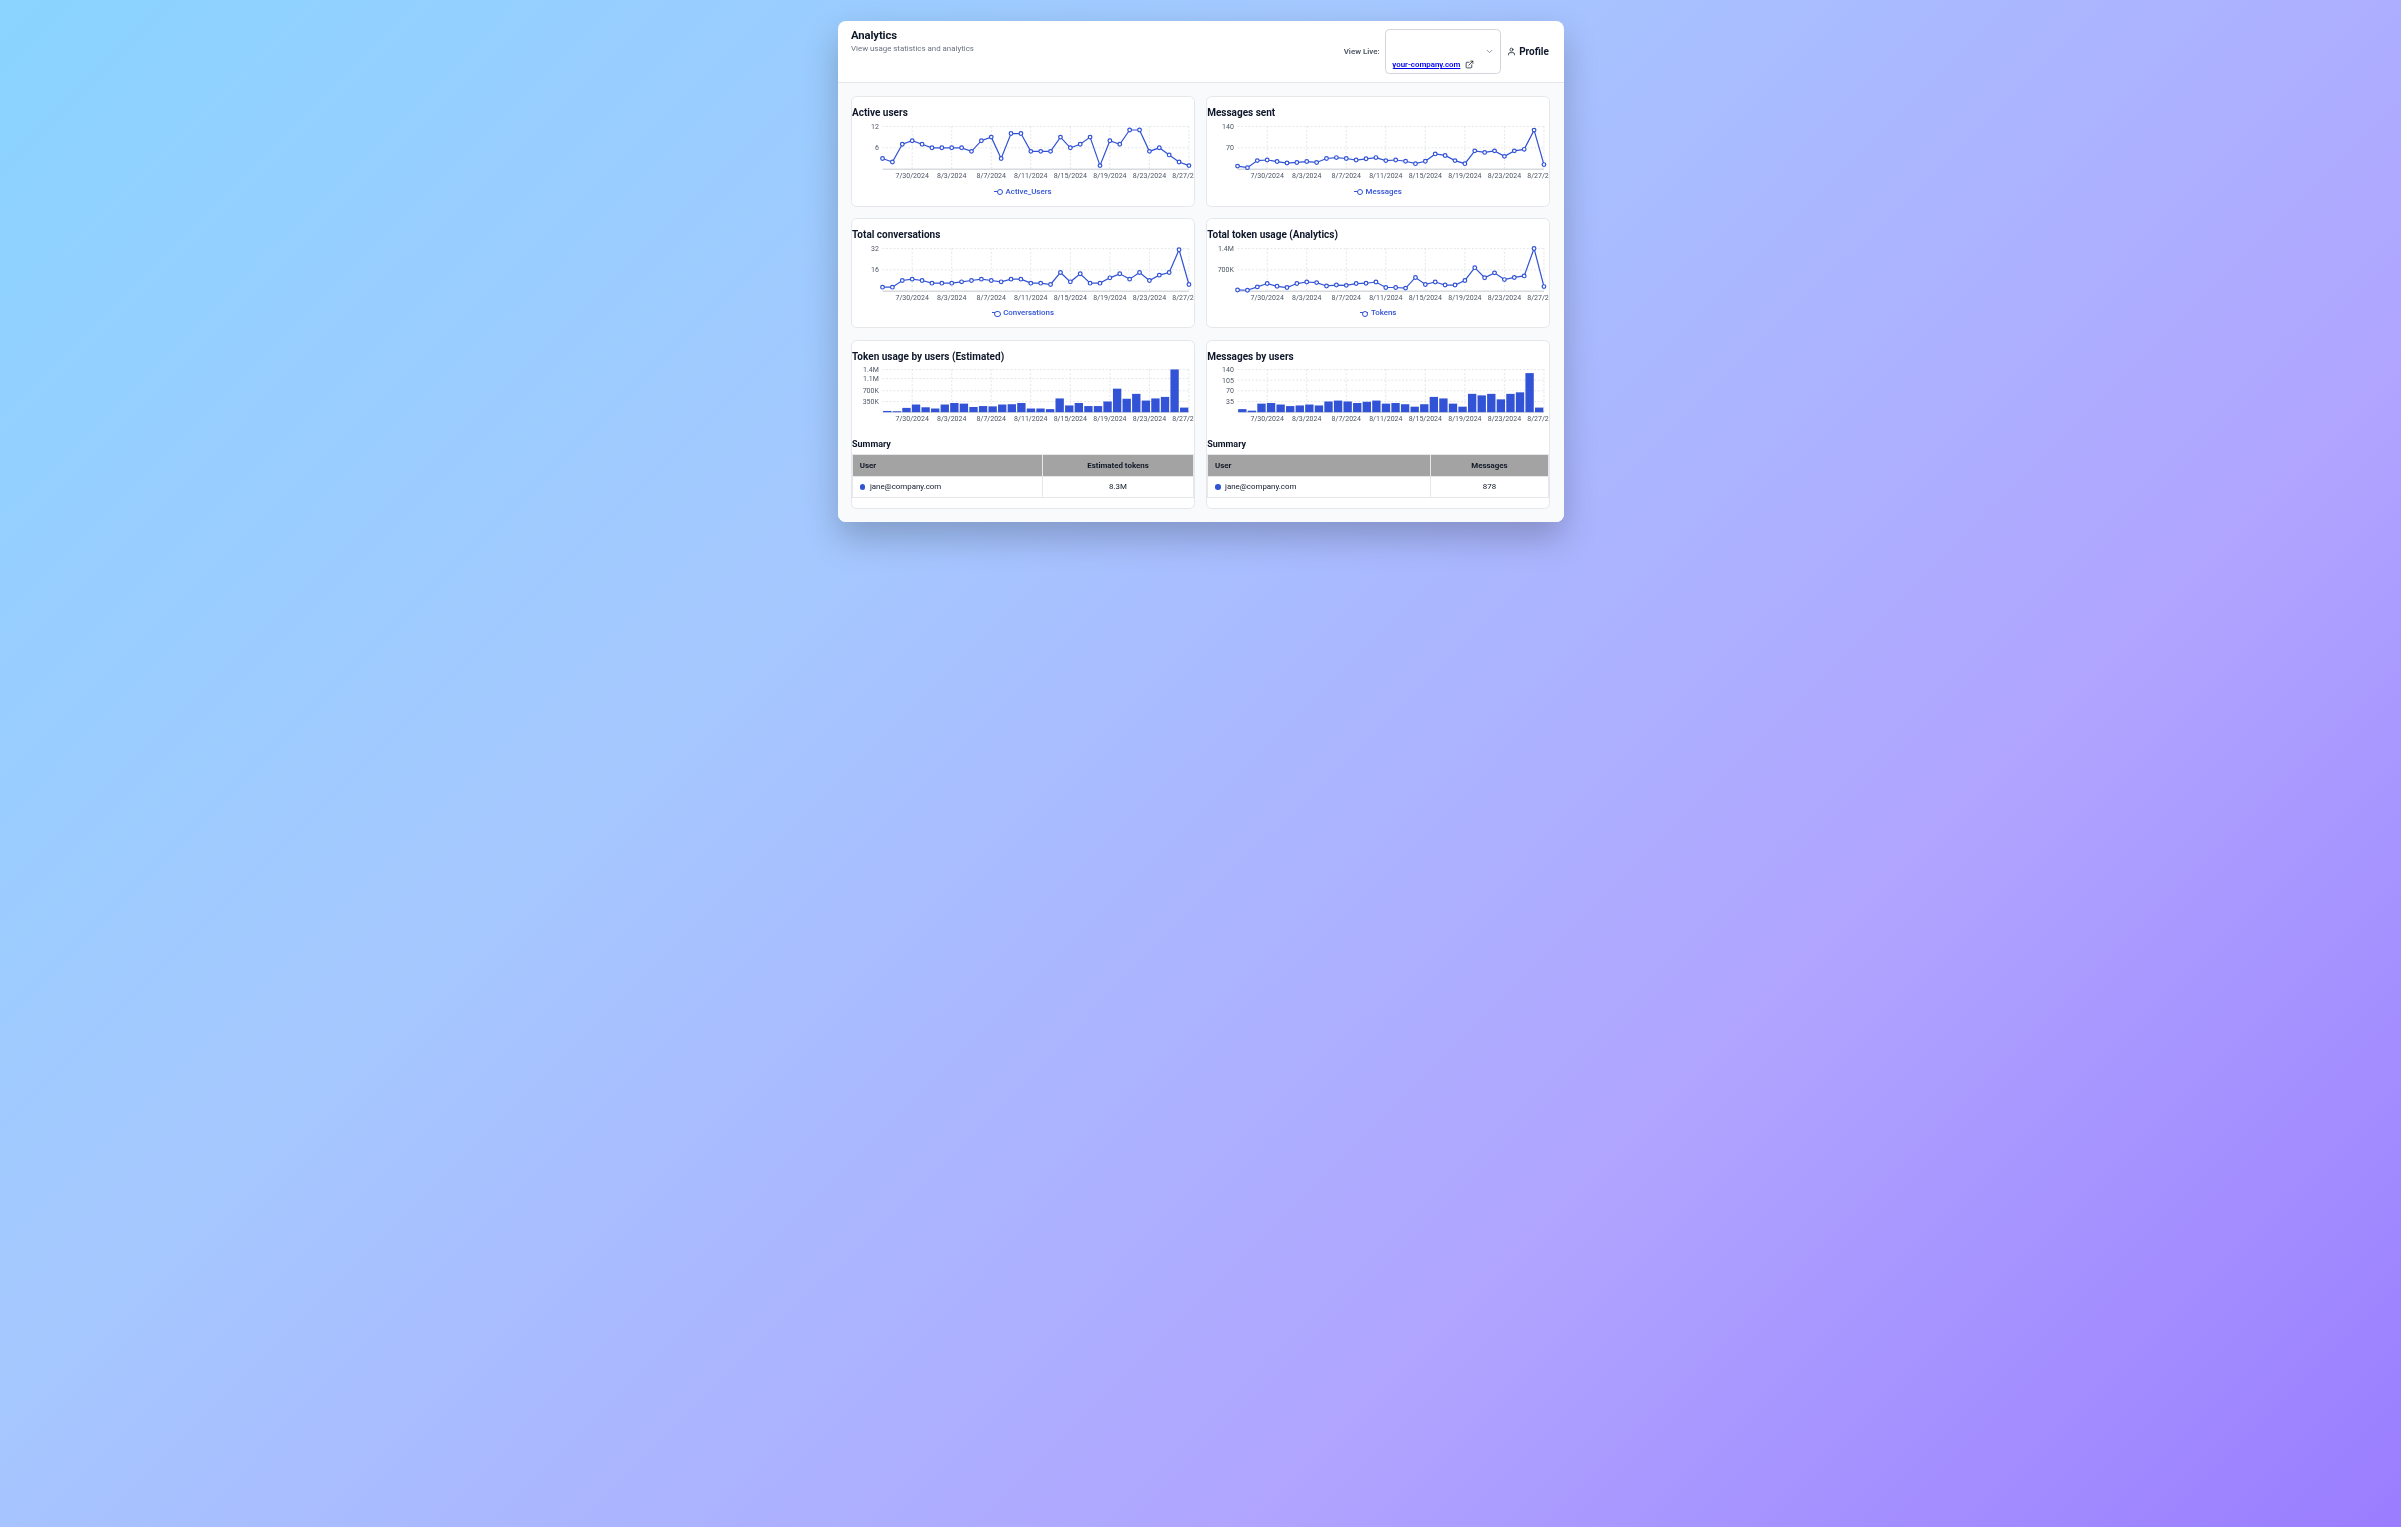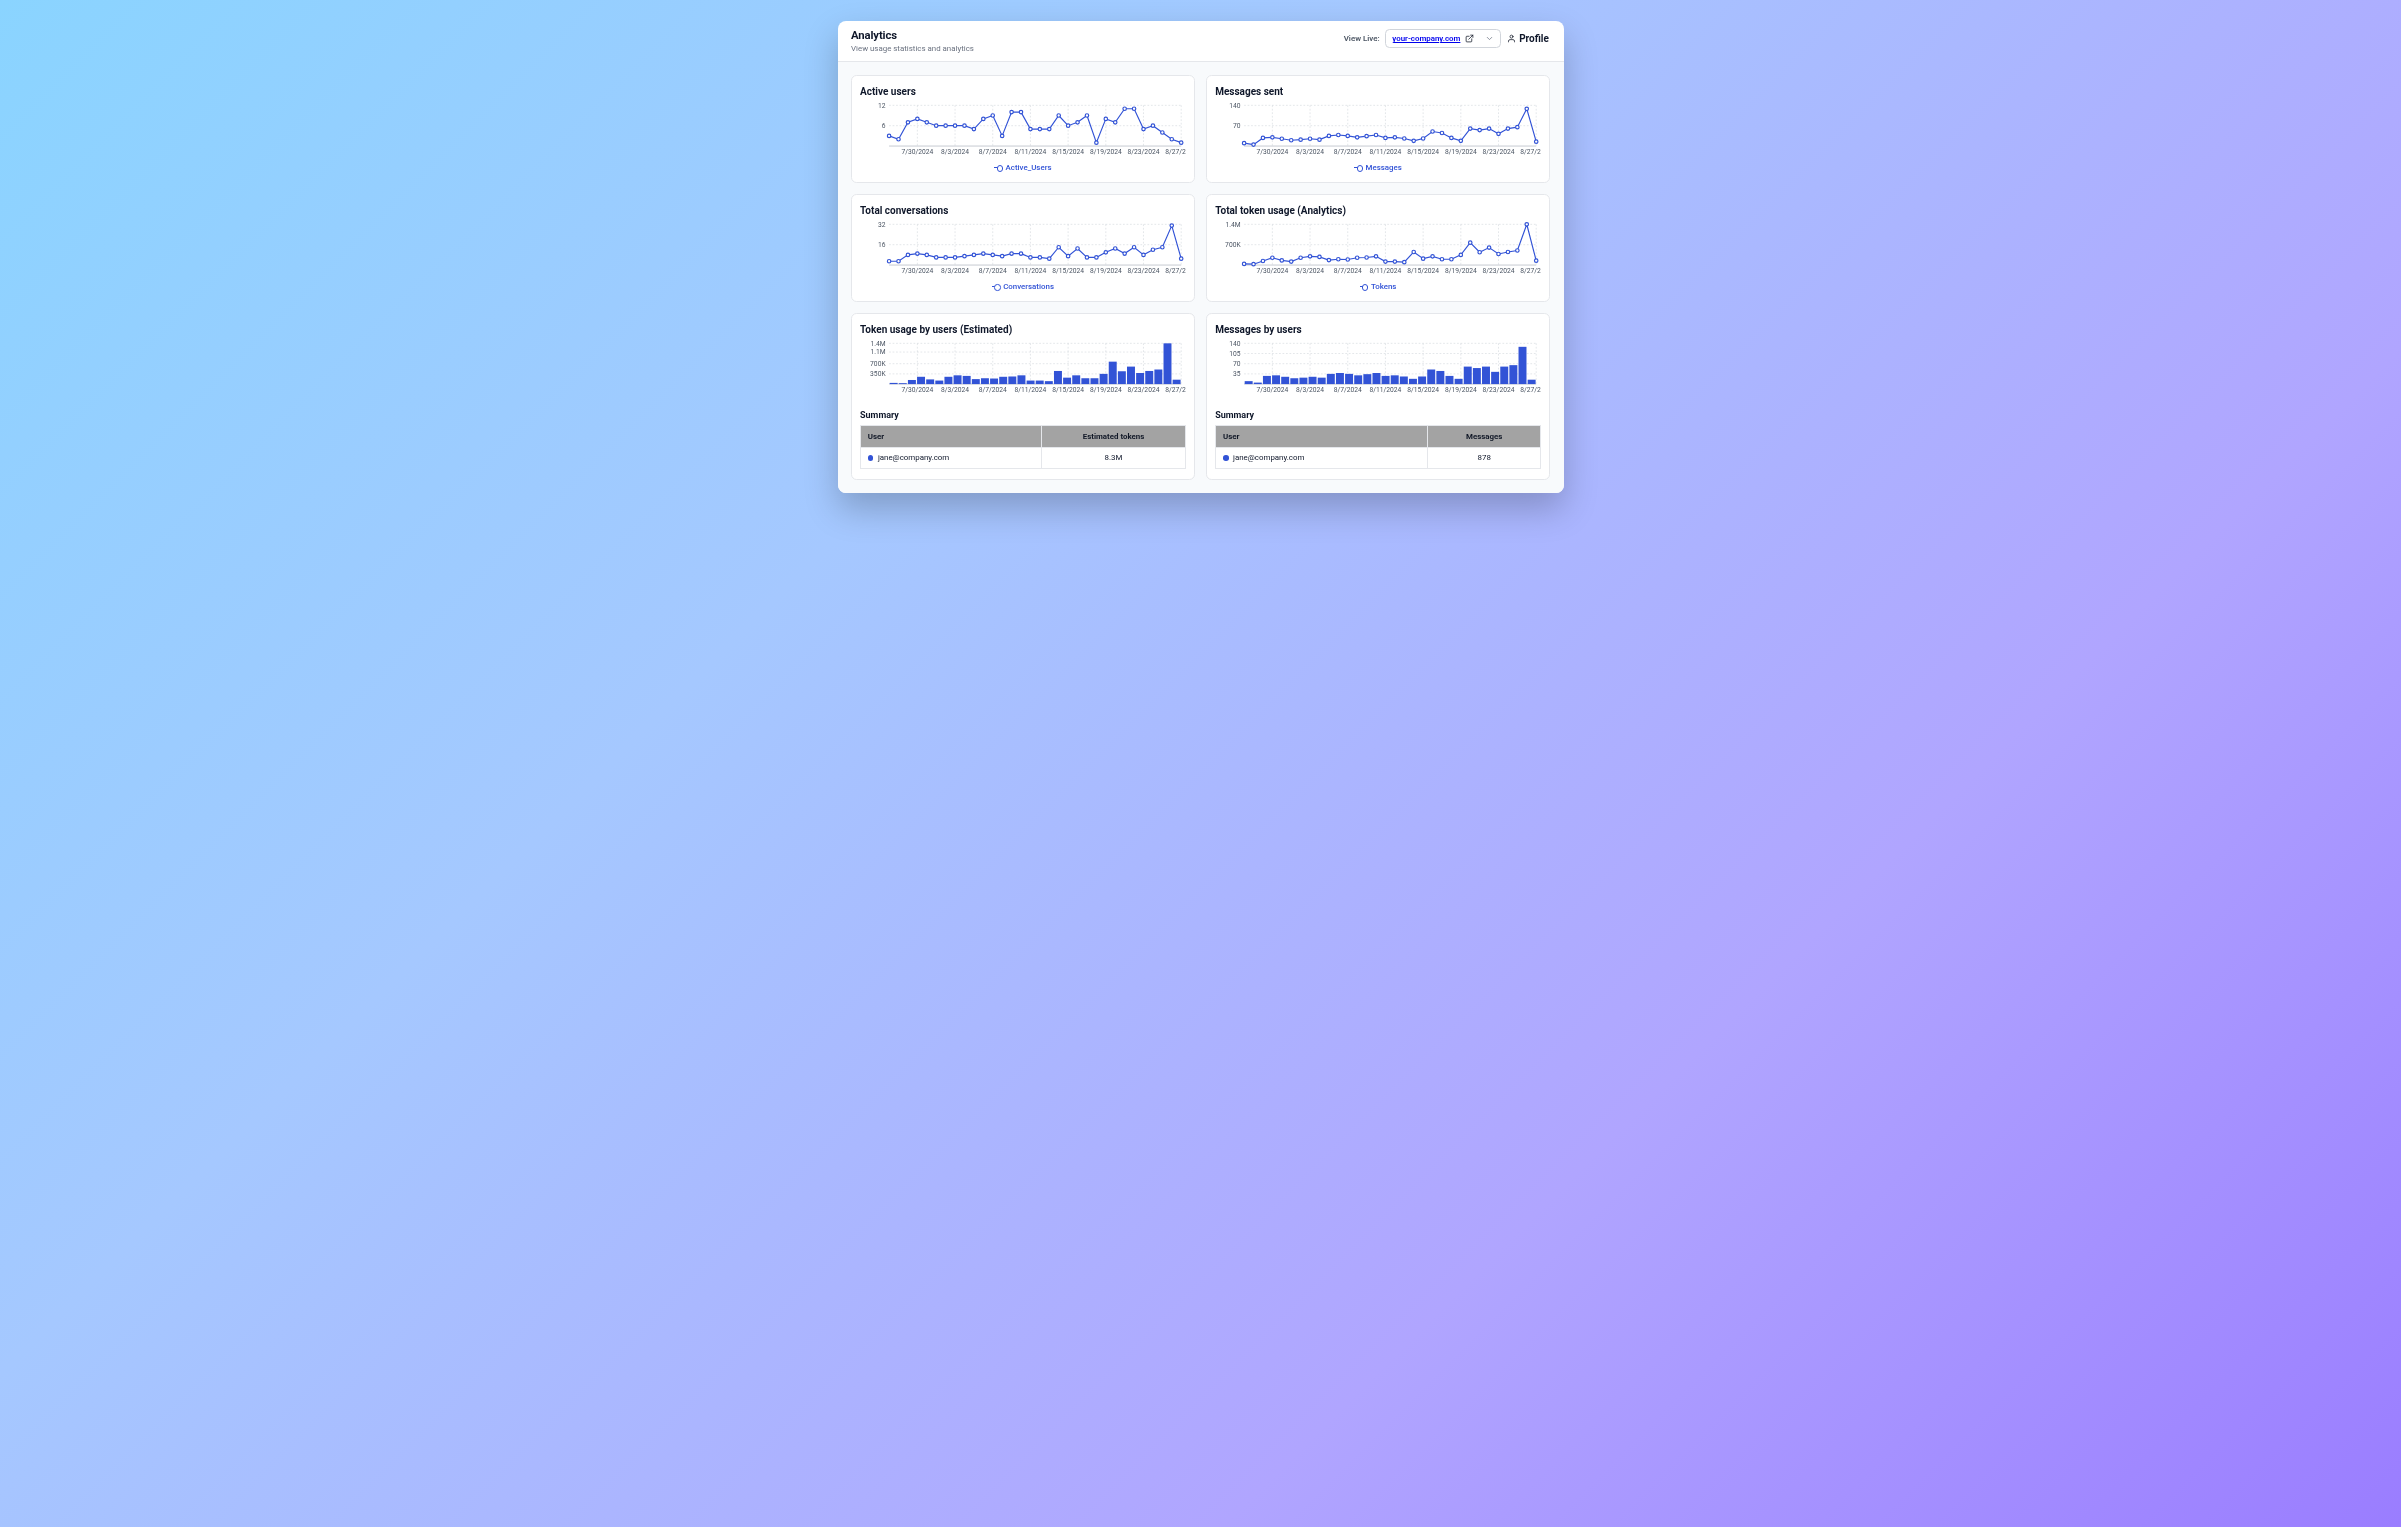--- a/index.html
+++ b/index.html
@@ -19,34 +19,34 @@
   .page-title { font-size: 11.3px; font-weight: 700; letter-spacing: -0.01em; }
   .page-subtitle { font-size: 7.9px; color: #6b7280; margin-top: 1.7px; }
   .topbar-right { display: flex; align-items: center; gap: 5px; }
   .viewlive-label { font-size: 7.9px; color: #4b5563; font-weight: 600; }
   .domain-pill {
     display: flex; align-items: center; border: 0.6px solid #d1d5db; border-radius: 4.5px;
     overflow: hidden; background: #fff;
   }
   .domain-pill .domain {
     padding: 3.9px 5.6px 3.9px 6.8px; font-weight: 600; font-size: 7.9px;
-    display: flex; align-items: center; gap: 4.5px;
+    display: flex; align-items: center; gap: 4.5px; margin-top: 26px;
   }
   .domain-pill .seg {
     border-left: 0.6px solid #e5e7eb; padding: 3.9px 5.6px; display: flex; align-items: center;
   }
   .profile-link { display: flex; align-items: center; gap: 3.4px; font-weight: 700; font-size: 10px; color: #0f172a; text-decoration: none; padding: 3.4px 1.1px; }
   .icon { width: 9px; height: 9px; display: inline-block; }
   .content { background: #f8fafc; padding: 13.5px; }
   .grid {
     display: grid; grid-template-columns: 1fr 1fr; gap: 11.3px;
   }
   .card {
     background: #fff; border: 0.6px solid #e5e7eb; border-radius: 5.6px;
-    padding: 10px 8px;
+    padding: 10px 0;
   }
   .card-title { font-size: 10px; font-weight: 700; margin-bottom: 5.6px; }
   .chart-wrap { width: 100%; }
   .legend {
     display: flex; align-items: center; justify-content: center; gap: 3.4px;
     color: #3253d6; font-size: 7.9px; font-weight: 500; margin-top: 4.5px;
   }
   .legend .dot {
     width: 7.9px; height: 4.5px; position: relative; display: inline-block;
   }

